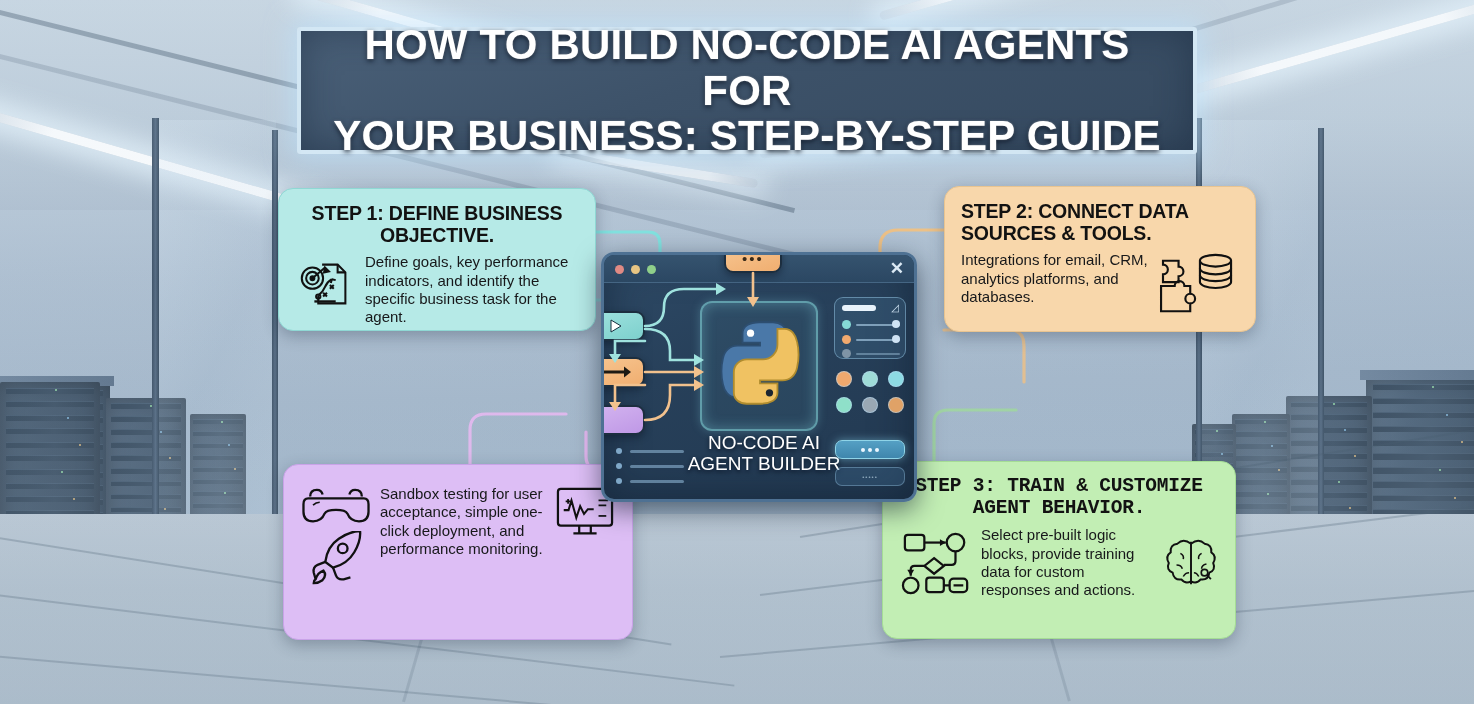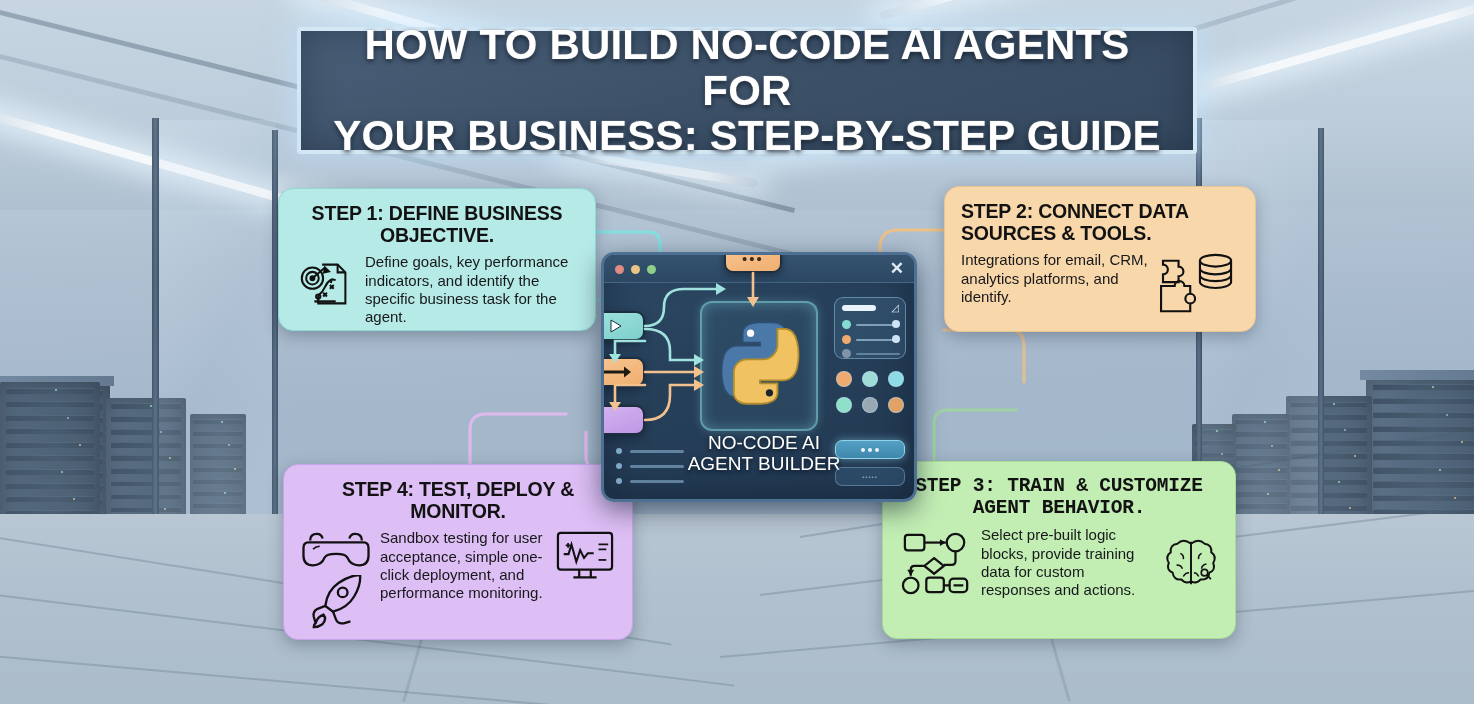--- a/index.html
+++ b/index.html
@@ -597,21 +597,21 @@
         <path d="M29 41 l4 4 M33 41 l-4 4"></path>
         <path d="M36 33 l4 4 M40 33 l-4 4"></path>
       </svg>
       <div class="card-desc">Define goals, key performance indicators, and identify the specific business task for the agent.</div>
     </div>
   </div>
 
   <div class="card" id="card2">
     <div class="card-title">STEP 2: CONNECT DATA SOURCES &amp; TOOLS.</div>
     <div class="card-body-row" style="align-items:flex-start;">
-      <div class="card-desc" style="flex:1;">Integrations for email, CRM, analytics platforms, and identify.</div>
+      <div class="card-desc" style="flex:1;">Integrations for email, CRM, analytics platforms, and databases.</div>
       <svg class="ic" width="82" height="70" viewBox="0 0 84 72" fill="none" stroke="#111" stroke-width="2.2">
         <g>
           <path d="M6 10 h16 v6 a5 5 0 0 1 0 10 v6 h-16 v-8 a5 5 0 0 0 0-10 z"></path>
           <path d="M4 36 h14 a5 5 0 0 1 10 0 h6 v8 a5 5 0 0 0 0 10 v8 h-30 v-26 z"></path>
           <path d="M34 44 a5 5 0 0 1 0 10"></path>
         </g>
         <g>
           <ellipse cx="60" cy="10" rx="16" ry="6"></ellipse>
           <path d="M44 10 v22 a16 6 0 0 0 32 0 v-22"></path>
           <path d="M44 18 a16 6 0 0 0 32 0"></path>
@@ -650,21 +650,20 @@
         <path d="M40 20 q-4 2 -3 6" stroke-width="1.6"></path>
         <path d="M45 31 q-5 1 -5 5" stroke-width="1.6"></path>
         <path d="M37 44 q-2 -4 -5 -4" stroke-width="1.6"></path>
         <circle cx="43" cy="40" r="3.4" stroke-width="1.7"></circle>
         <path d="M45.6 42.6 l4 4" stroke-width="1.9"></path>
       </svg>
     </div>
   </div>
 
   <div class="card" id="card4">
-    <div class="card-title">STEP 4: TEST, DEPLOY &amp; MONITOR.</div>
     <div class="card-body-row" style="align-items:flex-start; ">
       <div style="display:flex; flex-direction:column; gap:2px;">
         <svg class="ic" width="72" height="44" viewBox="0 0 74 46" fill="none" stroke="#111" stroke-width="2.4">
           <path d="M10 12 q0 -7 7 -7 q5 0 6 5"></path>
           <path d="M64 12 q0 -7 -7 -7 q-5 0 -6 5"></path>
           <path d="M8 14 h58 q5 0 5 6 v8 q0 10 -10 10 q-9 0 -12 -8 q-2 -4 -12 -4 q-10 0 -12 4 q-3 8 -12 8 q-10 0 -10 -10 v-8 q0 -6 5 -6 z"></path>
           <path d="M13 21 q3 -3 7 -3" stroke-width="1.7"></path>
         </svg>
         <svg class="ic" width="68" height="56" viewBox="0 0 70 58" fill="none" stroke="#111" stroke-width="2.4">
           <path d="M26 32 q2 -16 14 -24 q12 -8 22 -8 q1 10 -6 22 q-7 12 -22 16 z"></path>

